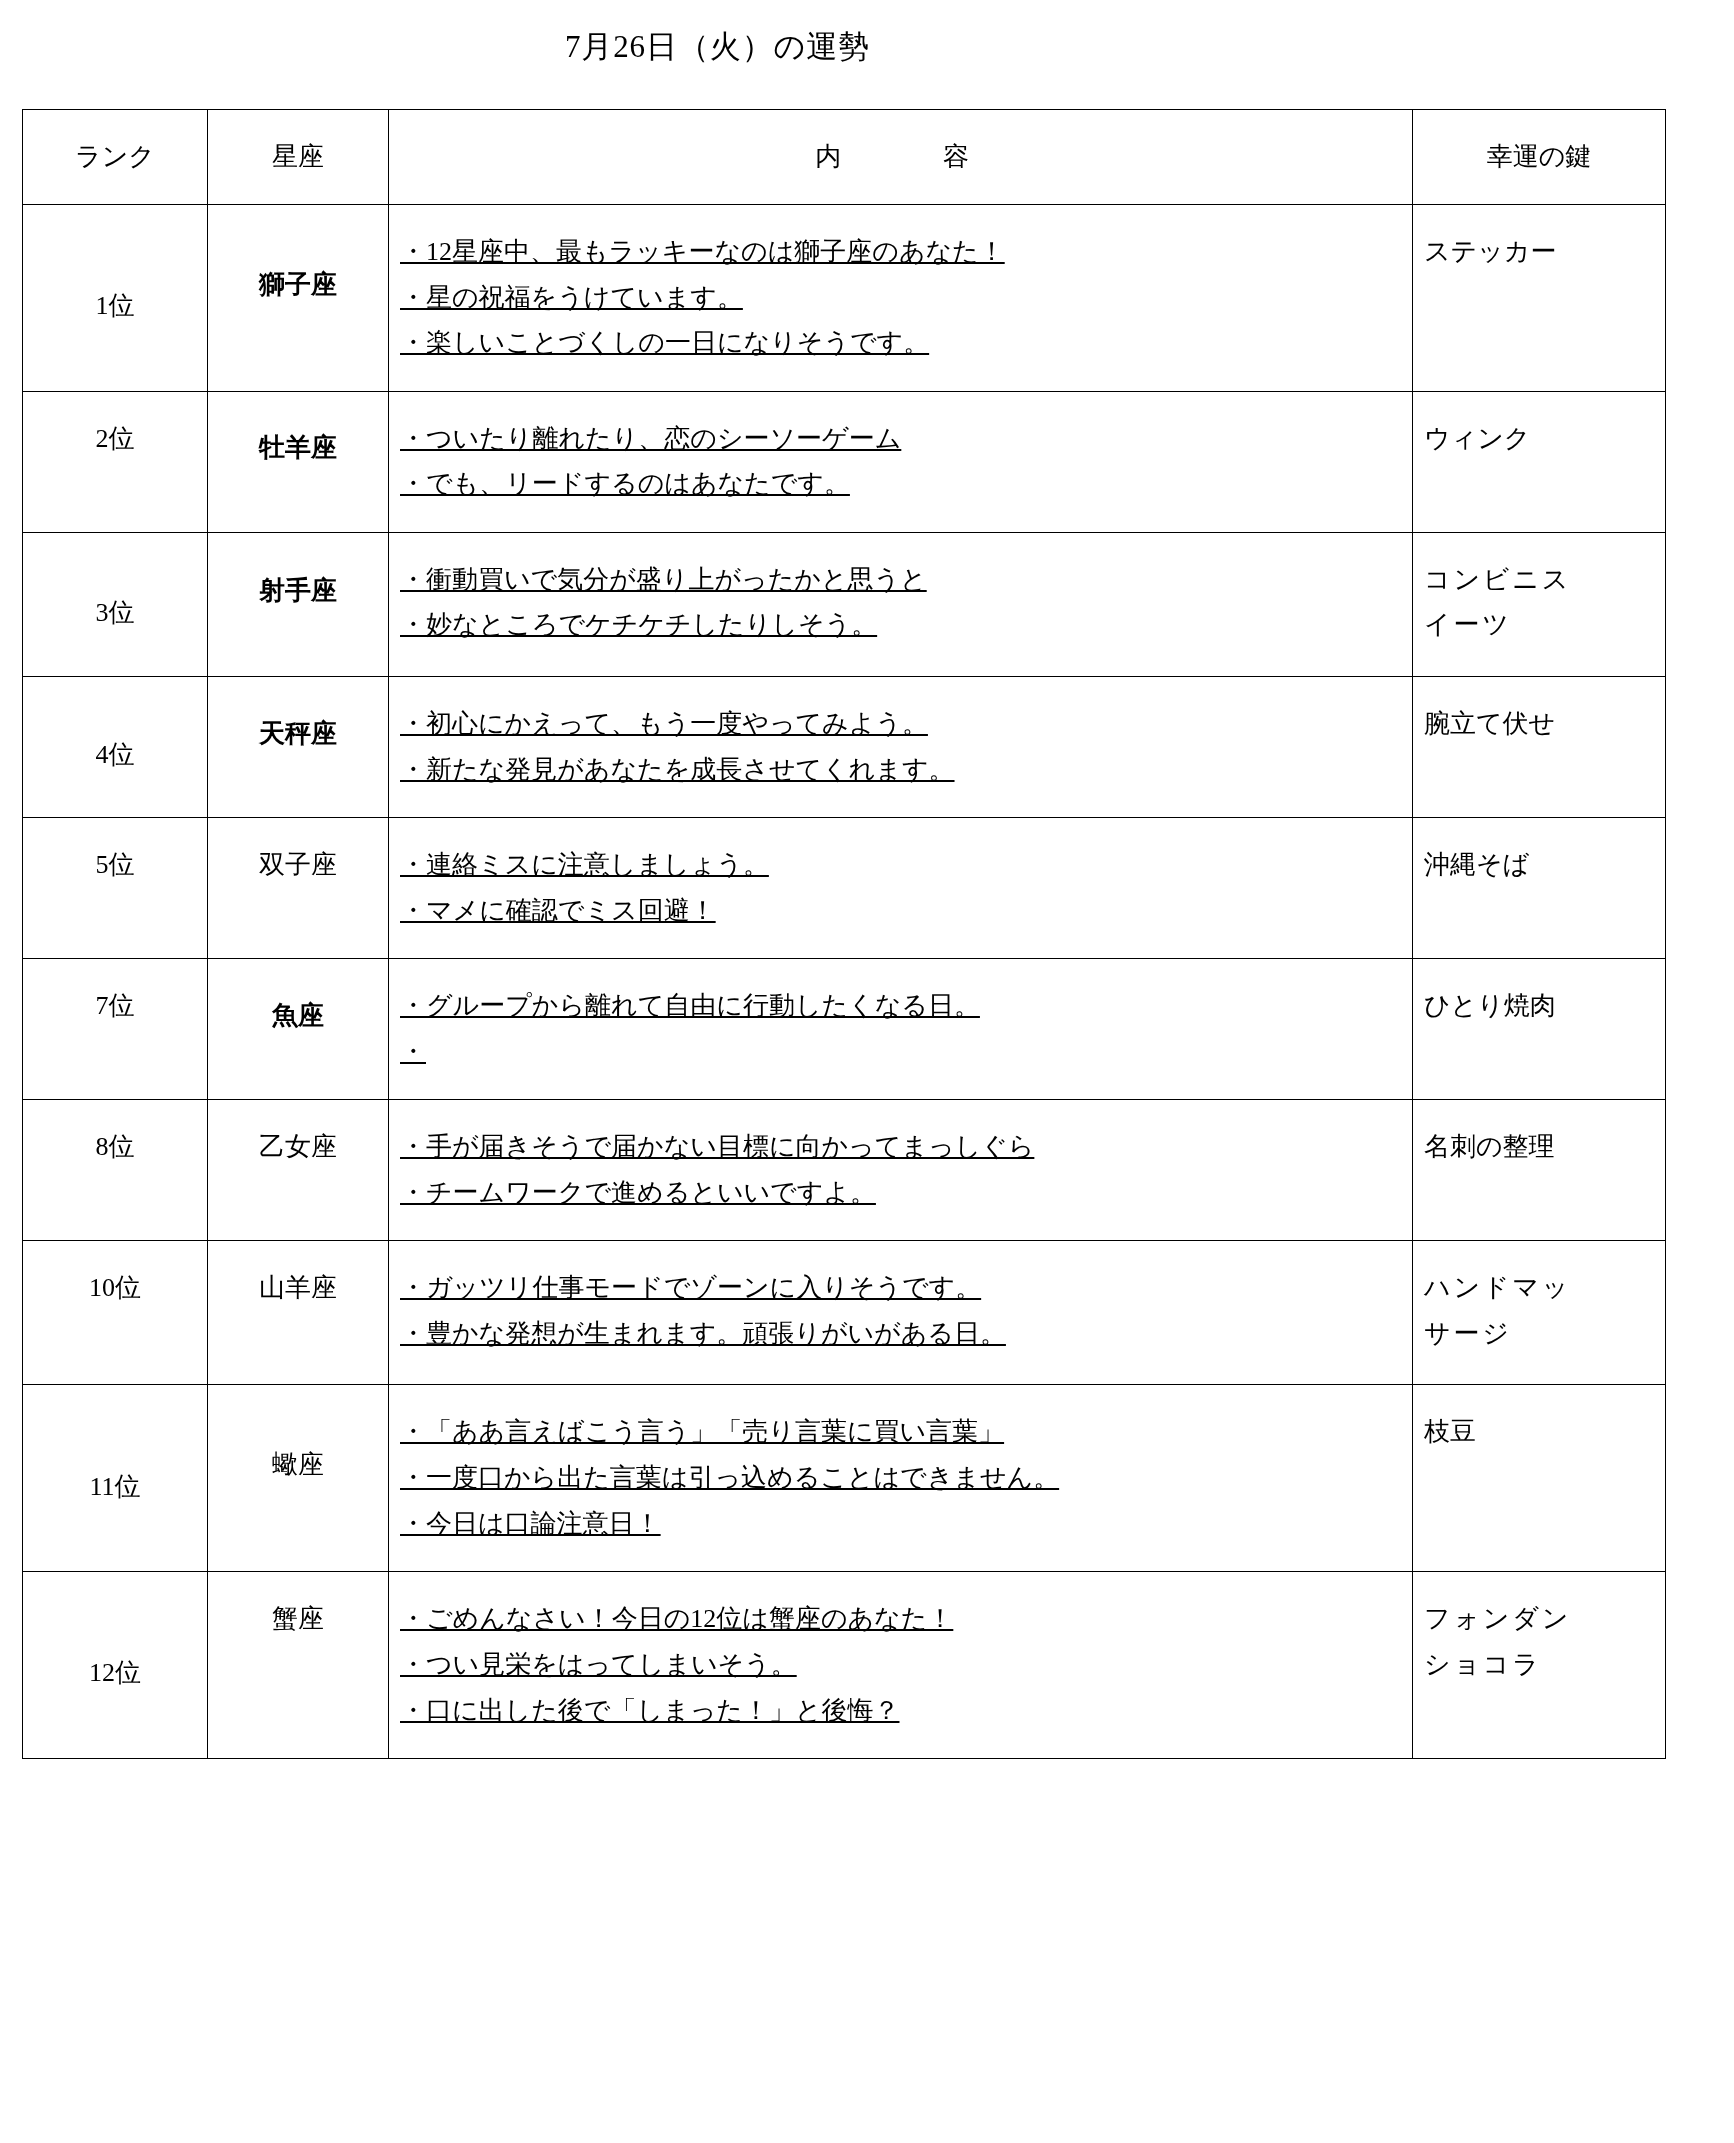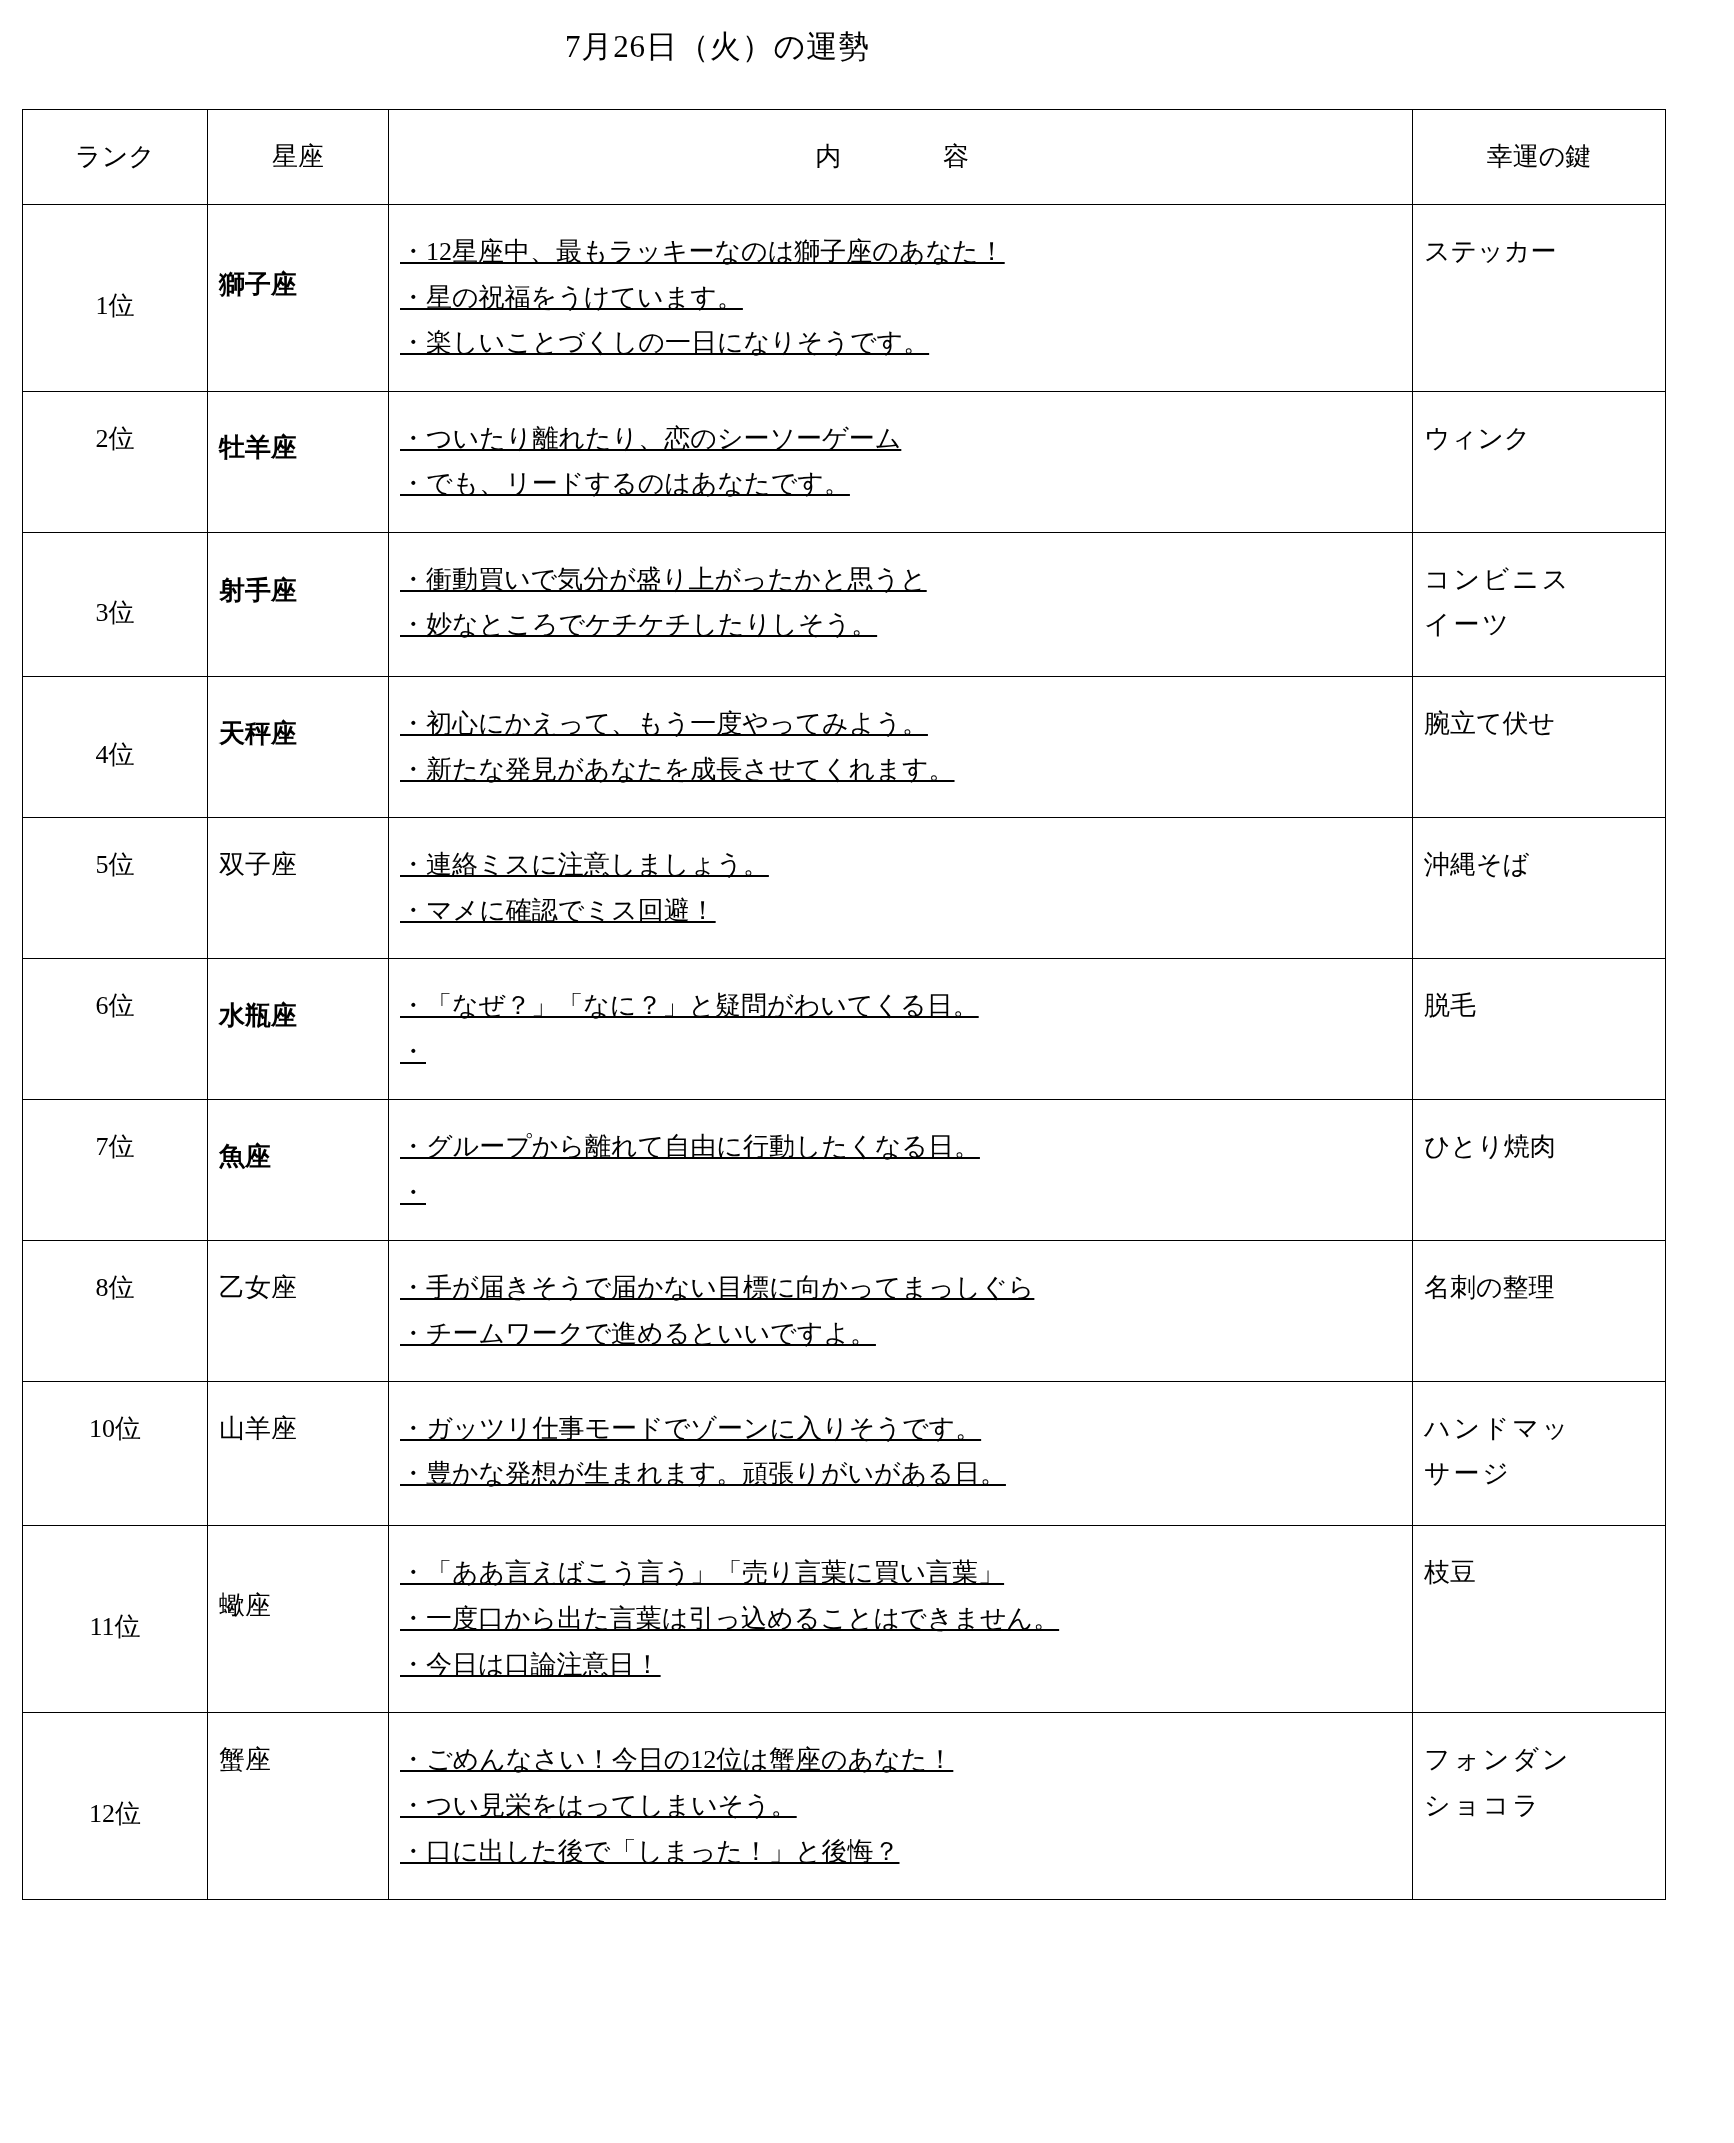--- a/index.html
+++ b/index.html
@@ -58,21 +58,21 @@
     vertical-align: bottom;
     padding-left: 14.8px;
     padding-bottom: 11px;
     font-size: 27px;
   }
   td.rank.mid {
     vertical-align: middle;
     padding-bottom: 9.2px;
   }
   td.sign {
-    text-align: left;
+    text-align: center;
     vertical-align: top;
     padding-top: 11px;
     font-size: 27px;
   }
   td.sign.bold {
     font-weight: bold;
   }
   td.sign.mid {
     vertical-align: middle;
     padding-top: 0;
@@ -170,31 +170,20 @@
           <td class="sign">双子座</td>
           <td class="body">
             <div class="line">・連絡ミスに注意しましょう。</div>
             <div class="line">・マメに確認でミス回避！</div>
           </td>
           <td class="key">
             <div class="key-line">沖縄そば</div>
           </td>
         </tr>
         <tr>
-          <td class="rank">6位</td>
-          <td class="sign bold mid">水瓶座</td>
-          <td class="body">
-            <div class="line">・「なぜ？」「なに？」と疑問がわいてくる日。</div>
-            <div class="line">・</div>
-          </td>
-          <td class="key">
-            <div class="key-line">脱毛</div>
-          </td>
-        </tr>
-        <tr>
           <td class="rank">7位</td>
           <td class="sign bold mid">魚座</td>
           <td class="body">
             <div class="line">・グループから離れて自由に行動したくなる日。</div>
             <div class="line">・</div>
           </td>
           <td class="key">
             <div class="key-line">ひとり焼肉</div>
           </td>
         </tr>

